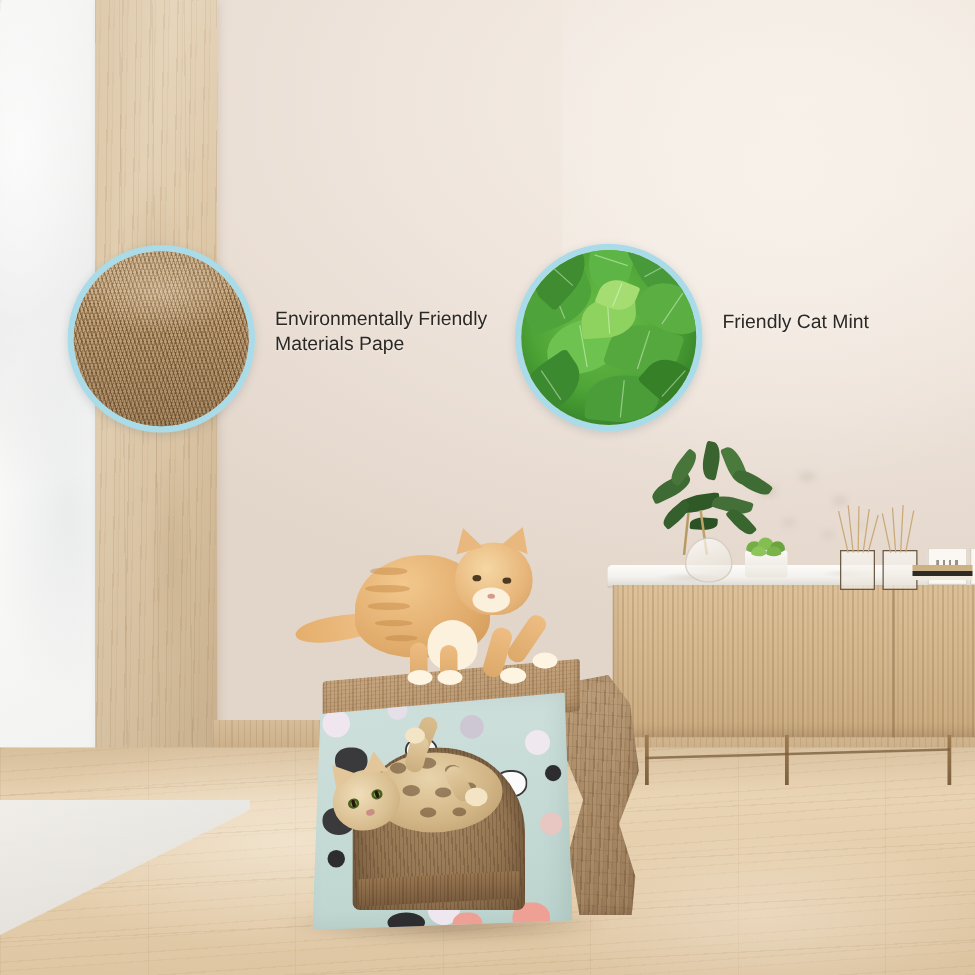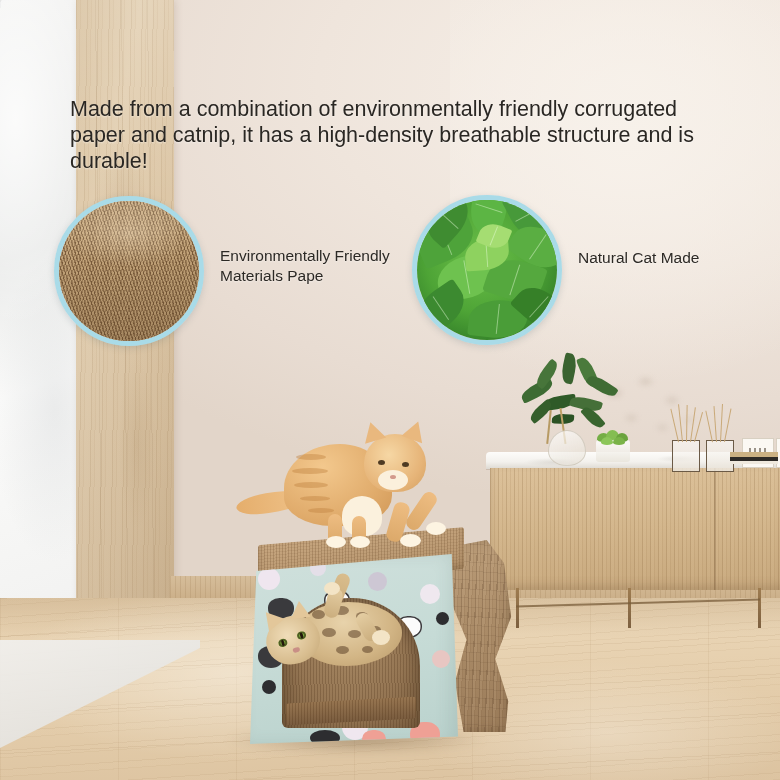--- a/index.html
+++ b/index.html
@@ -493,21 +493,20 @@
         <span class="co-ear" style="left:40px;top:-13px;transform:rotate(20deg);"></span>
         <span class="co-eye" style="left:14px;top:26px;"></span>
         <span class="co-eye" style="left:38px;top:28px;"></span>
       </div>
       <div class="co-muzzle"></div>
       <div class="co-nose"></div>
     </div>
   </div>
 
 
-  <div class="subhead">Made from a combination of environmentally friendly corrugated paper and catnip, it has a high-density breathable structure and is durable!</div>
 
   <div class="callout">
     <div class="circle c-paper">
       <div class="paper-tex"></div>
     </div>
     <div class="callout-label label-paper">Environmentally Friendly Materials Pape</div>
   </div>
 
   <div class="callout">
     <div class="circle c-mint">
@@ -519,16 +518,16 @@
         <span class="mleaf" style="left:100px;top:34px;width:54px;height:38px;background:#5aae42;transform:rotate(34deg);"></span>
         <span class="mleaf" style="left:26px;top:62px;width:60px;height:42px;background:#6ec24f;transform:rotate(-10deg);"></span>
         <span class="mleaf" style="left:76px;top:66px;width:56px;height:40px;background:#55a83e;transform:rotate(18deg);"></span>
         <span class="mleaf" style="left:4px;top:96px;width:52px;height:36px;background:#3c8a30;transform:rotate(-34deg);"></span>
         <span class="mleaf" style="left:58px;top:106px;width:58px;height:38px;background:#4a9d38;transform:rotate(6deg);"></span>
         <span class="mleaf" style="left:104px;top:96px;width:48px;height:34px;background:#368028;transform:rotate(42deg);"></span>
         <span class="mleaf" style="left:54px;top:44px;width:44px;height:32px;background:#8ed25f;transform:rotate(-4deg);"></span>
         <span class="mleaf" style="left:68px;top:30px;width:30px;height:24px;background:#a5dd72;transform:rotate(22deg);"></span>
       </div>
     </div>
-    <div class="callout-label label-mint">Natural Cat Made</div>
+    <div class="callout-label label-mint">Friendly Cat Mint</div>
   </div>
 
 </div>
 
 </body></html>

